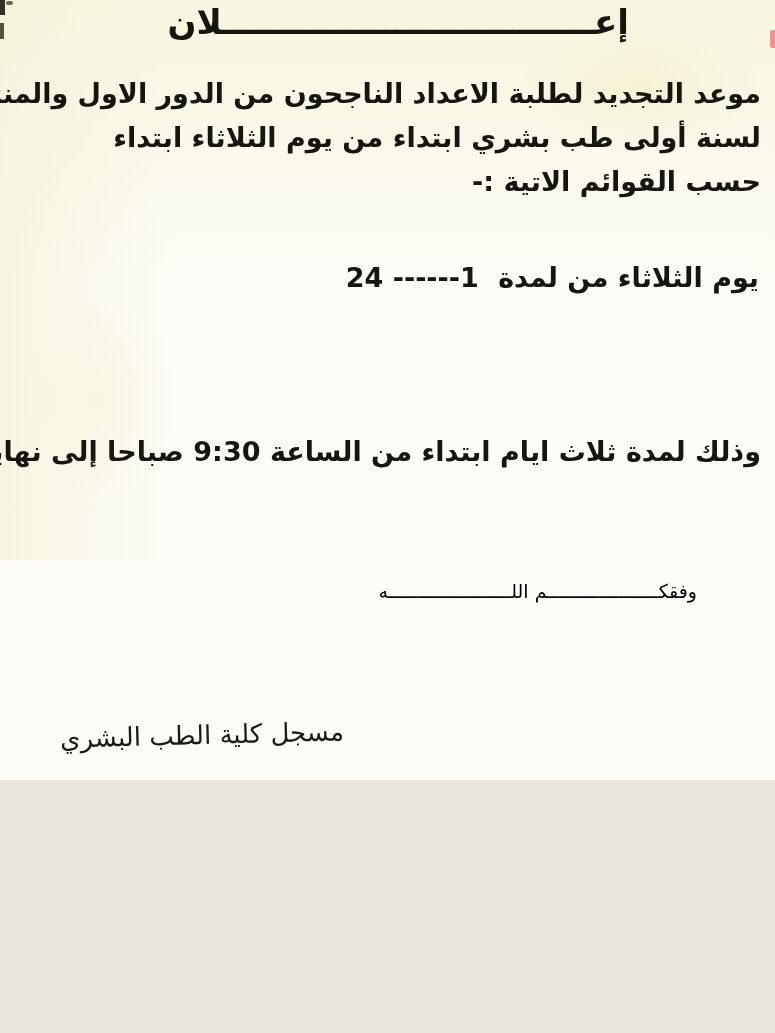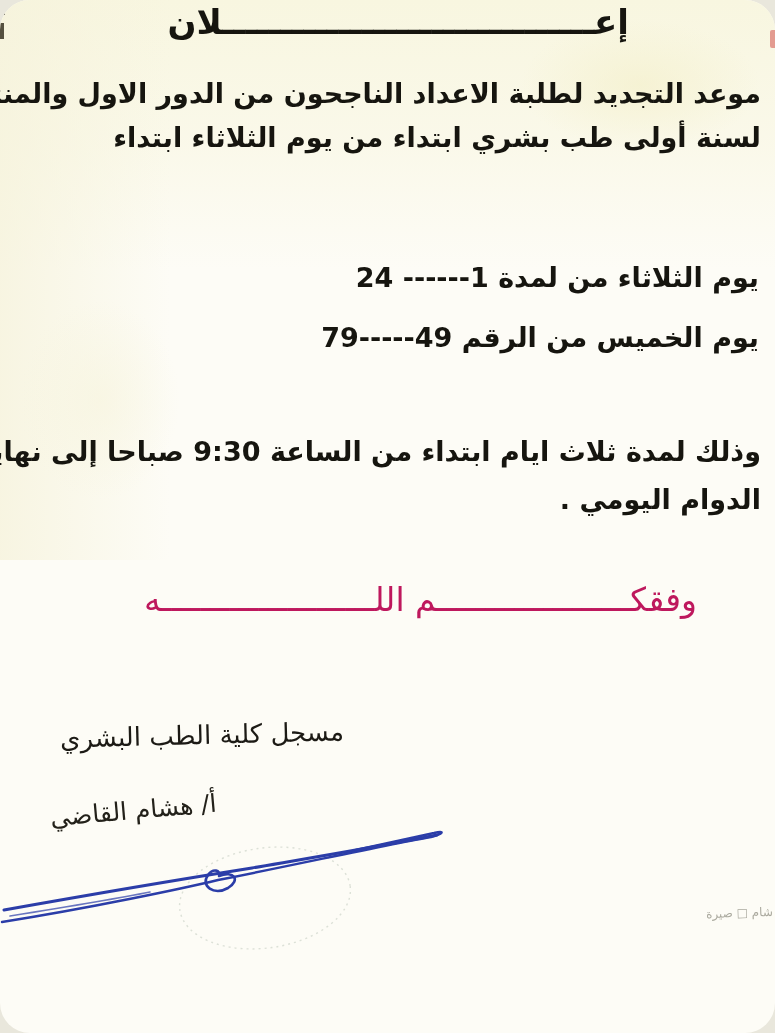--- a/index.html
+++ b/index.html
@@ -2,24 +2,23 @@
 <html lang="ar"><head>
 <meta charset="utf-8">
 <style>
   html,body{margin:0;padding:0;}
   body{
     width:775px;height:1033px;overflow:hidden;
     font-family:"DejaVu Sans",sans-serif;
     background:#e9e7dc;
   }
   .page{
-    position:relative;width:775px;height:1033px;
+    position:relative;width:775px;height:780px;
     background:#fdfcf6;
     overflow:hidden;
-    border-radius:30px;
   }
   
   .tint-top{position:absolute;left:0;top:0;width:775px;height:270px;
     background:linear-gradient(180deg,#f8f6e0 0%,rgba(248,246,224,0.55) 55%,rgba(248,246,224,0) 100%);}
   .tint-left{position:absolute;left:0;top:0;width:170px;height:560px;
     background:linear-gradient(90deg,rgba(246,243,220,0.8) 0%,rgba(246,243,220,0) 100%);}
   .blotch1{position:absolute;left:520px;top:20px;width:240px;height:130px;border-radius:50%;
     background:radial-gradient(closest-side,rgba(244,240,204,0.7),rgba(244,240,204,0));}
   .blotch2{position:absolute;left:20px;top:300px;width:160px;height:200px;border-radius:50%;
     background:radial-gradient(closest-side,rgba(246,243,218,0.5),rgba(246,243,218,0));}
@@ -35,26 +34,26 @@
     position:absolute;top:2px;right:146px;
     font-size:34px;font-weight:bold;letter-spacing:0;
     direction:rtl;white-space:nowrap;
   }
   .para{position:absolute;right:14px;left:8px;direction:rtl;text-align:right;
     font-size:27px;font-weight:bold;line-height:44px;white-space:nowrap;}
   .para1{top:72px;}
   .list{position:absolute;right:16px;top:256px;direction:rtl;text-align:right;
     font-size:27px;font-weight:bold;}
   .list-line{line-height:44px;margin-bottom:16px;white-space:nowrap;}
-  .range{display:inline-block;direction:ltr;unicode-bidi:isolate;}
+  .range{display:inline-block;direction:ltr;unicode-bidi:isolate;margin-right:10px;}
   .para2{top:428px;line-height:48px;}
   .blessing{
     position:absolute;top:580px;right:78px;
-    font-size:33px;font-weight:normal;direction:rtl;white-space:nowrap;
-    color:#be185d;
+    font-size:19px;font-weight:normal;direction:rtl;white-space:nowrap;
+    color:#000000;
   }
   .registrar{
     position:absolute;top:720px;left:60px;
     font-size:26px;direction:rtl;white-space:nowrap;color:#1c1a15;
     transform:rotate(-1.5deg);
   }
   .signer{
     position:absolute;top:796px;left:50px;
     font-size:25px;direction:rtl;white-space:nowrap;color:#23211a;
     transform:rotate(-5deg);
@@ -78,36 +77,32 @@
   <div class="art-tl1"></div>
   <div class="art-tl2"></div>
   <div class="art-tl3"></div>
   <div class="art-pink"></div>
 
   <div class="title ink">إعــــــــــــــــــــــــــــــــلان</div>
 
   <div class="para para1 ink">
     <div>موعد التجديد لطلبة الاعداد الناجحون من الدور الاول والمنتقلون</div>
     <div>لسنة أولى طب بشري ابتداء من يوم الثلاثاء ابتداء</div>
+    <div>حسب القوائم الاتية :-</div>
   </div>
 
   <div class="list ink">
     <div class="list-line">
       <span>يوم الثلاثاء من لمدة</span>
       <span class="range">24 ------1</span>
     </div>
-    <div class="list-line">
-      <span>يوم الخميس من الرقم</span>
-      <span class="range">79-----49</span>
-    </div>
   </div>
 
   <div class="para para2 ink">
     <div>وذلك لمدة ثلاث ايام ابتداء من الساعة 9:30 صباحا إلى نهاية</div>
-    <div>الدوام اليومي .</div>
   </div>
 
   <div class="blessing">وفقكــــــــــــــــــــم اللــــــــــــــــــــــه</div>
 
   <div class="registrar">مسجل كلية الطب البشري</div>
   <div class="signer">أ/ هشام القاضي</div>
 
   <svg class="sig-svg" viewBox="0 0 470 180" xmlns="http://www.w3.org/2000/svg">
 
     <g transform="rotate(-8 265 72)" opacity="0.28">

